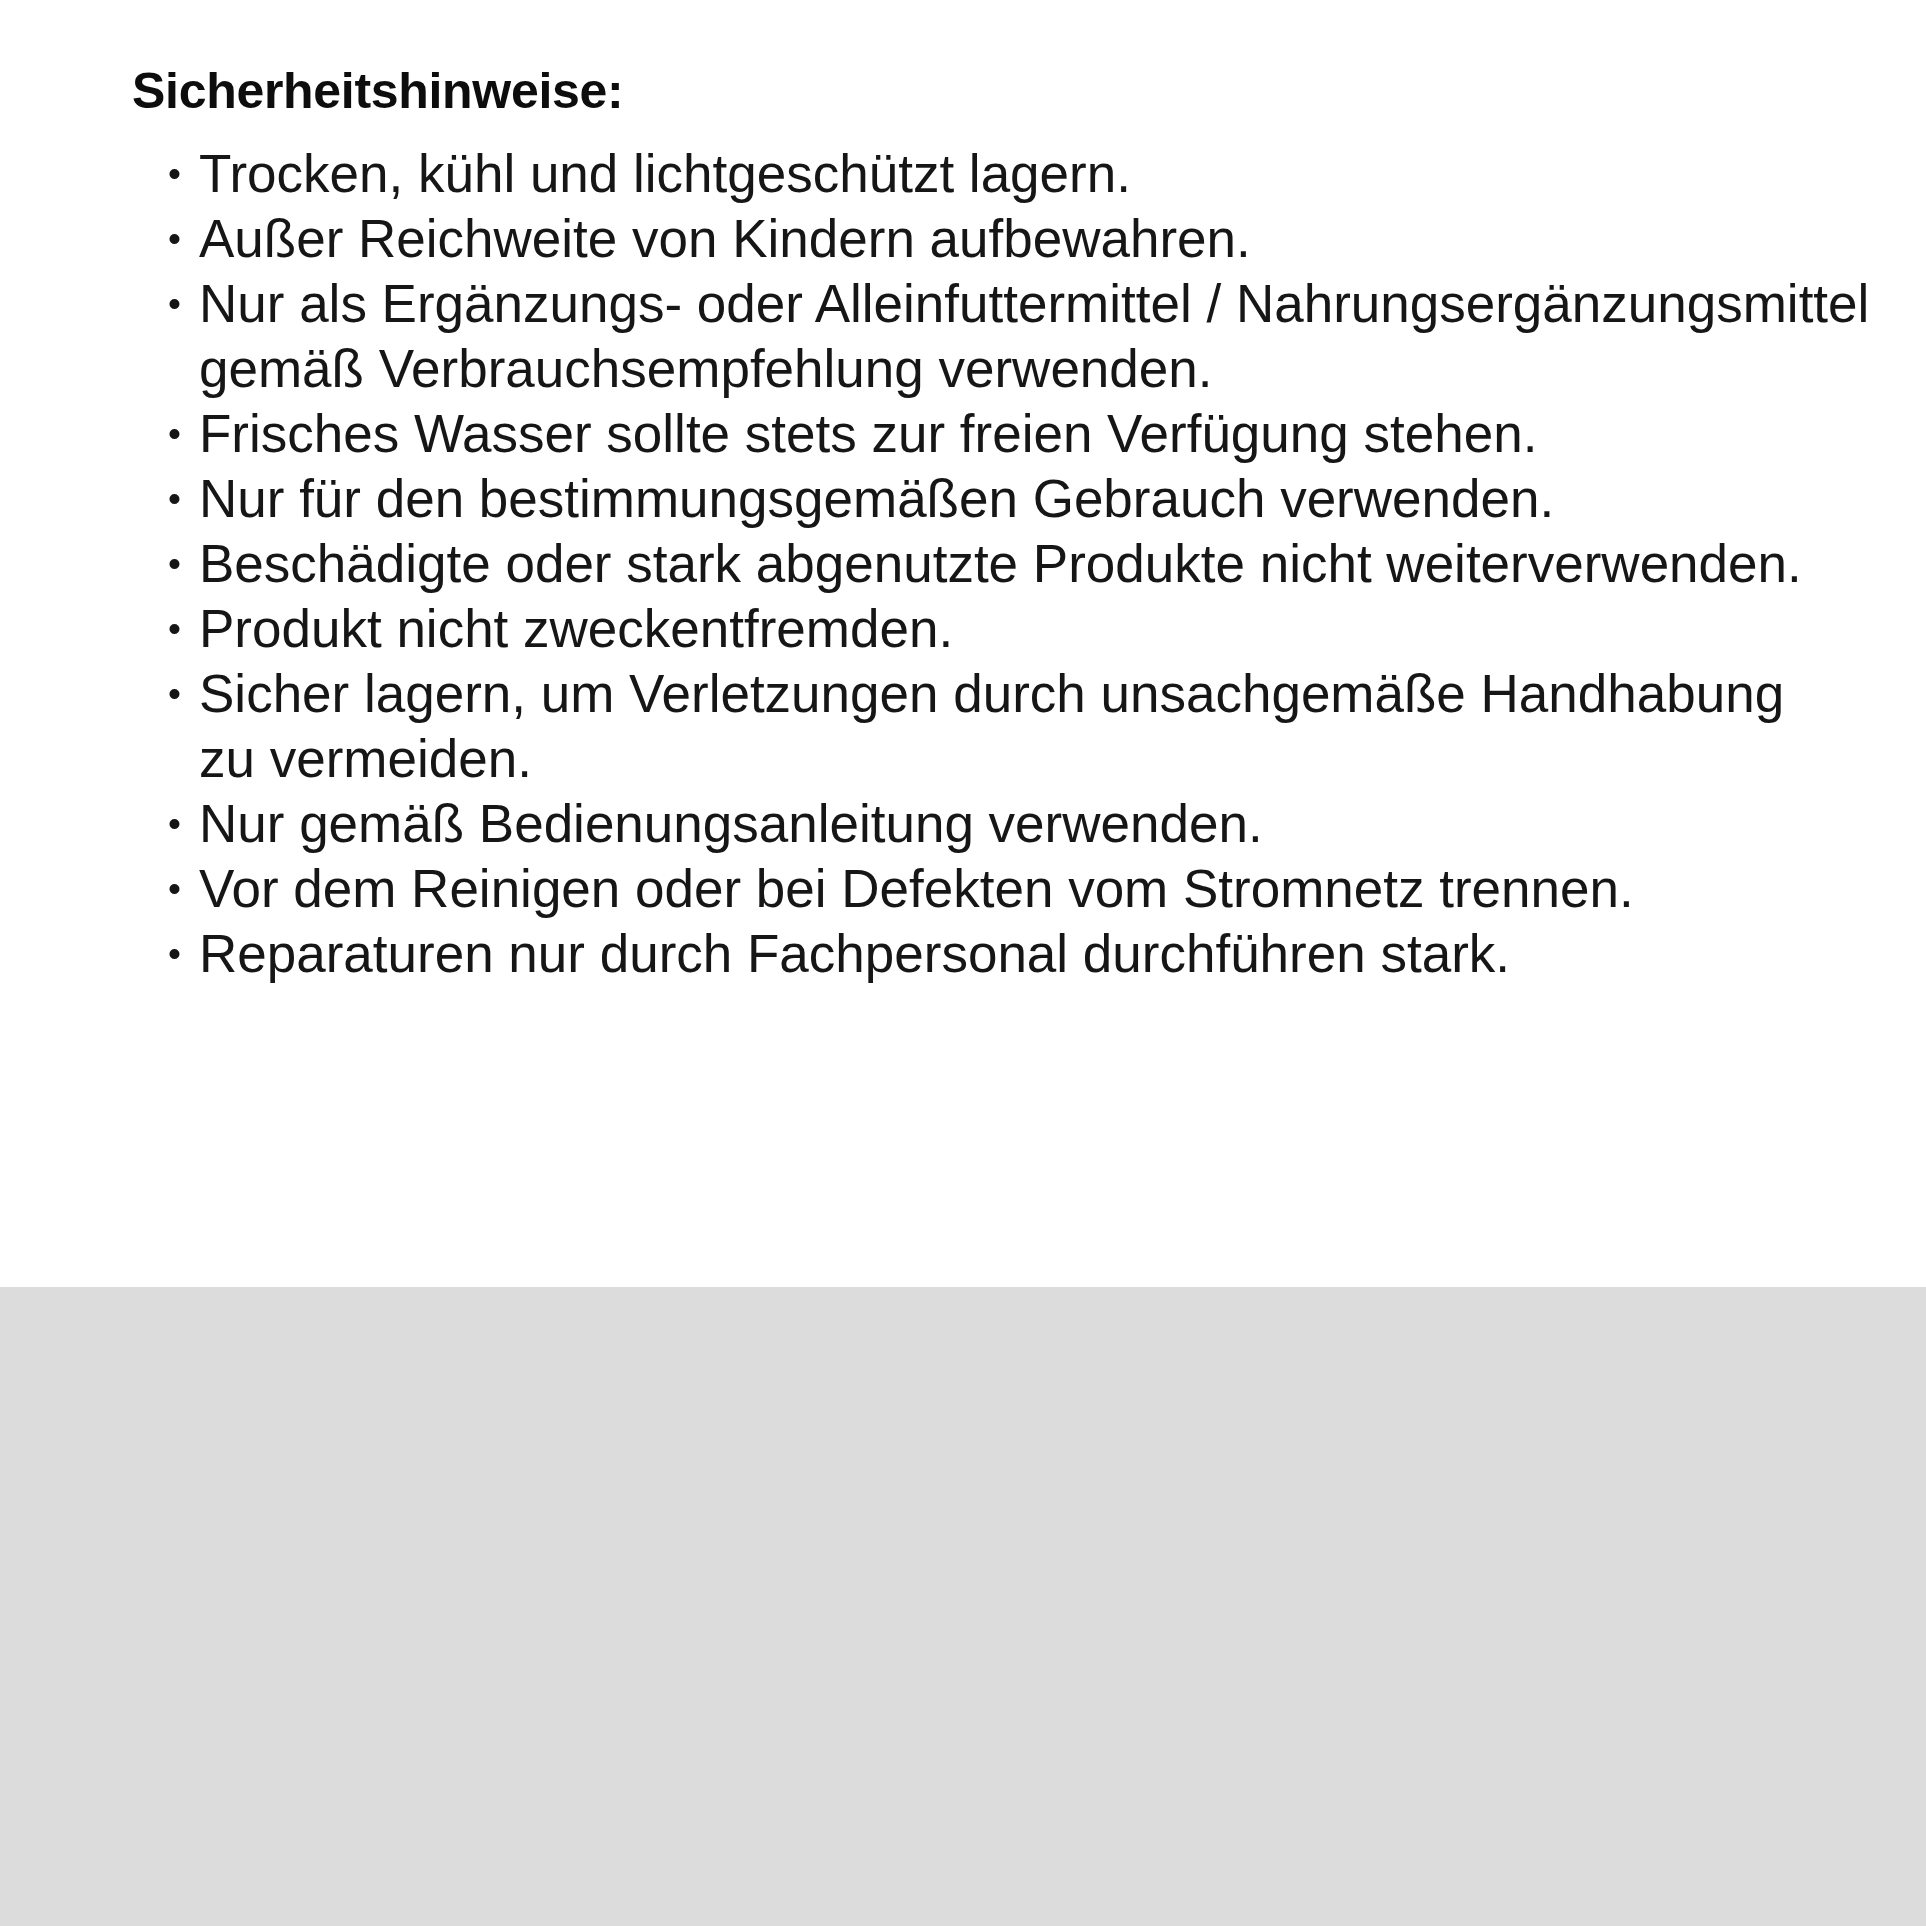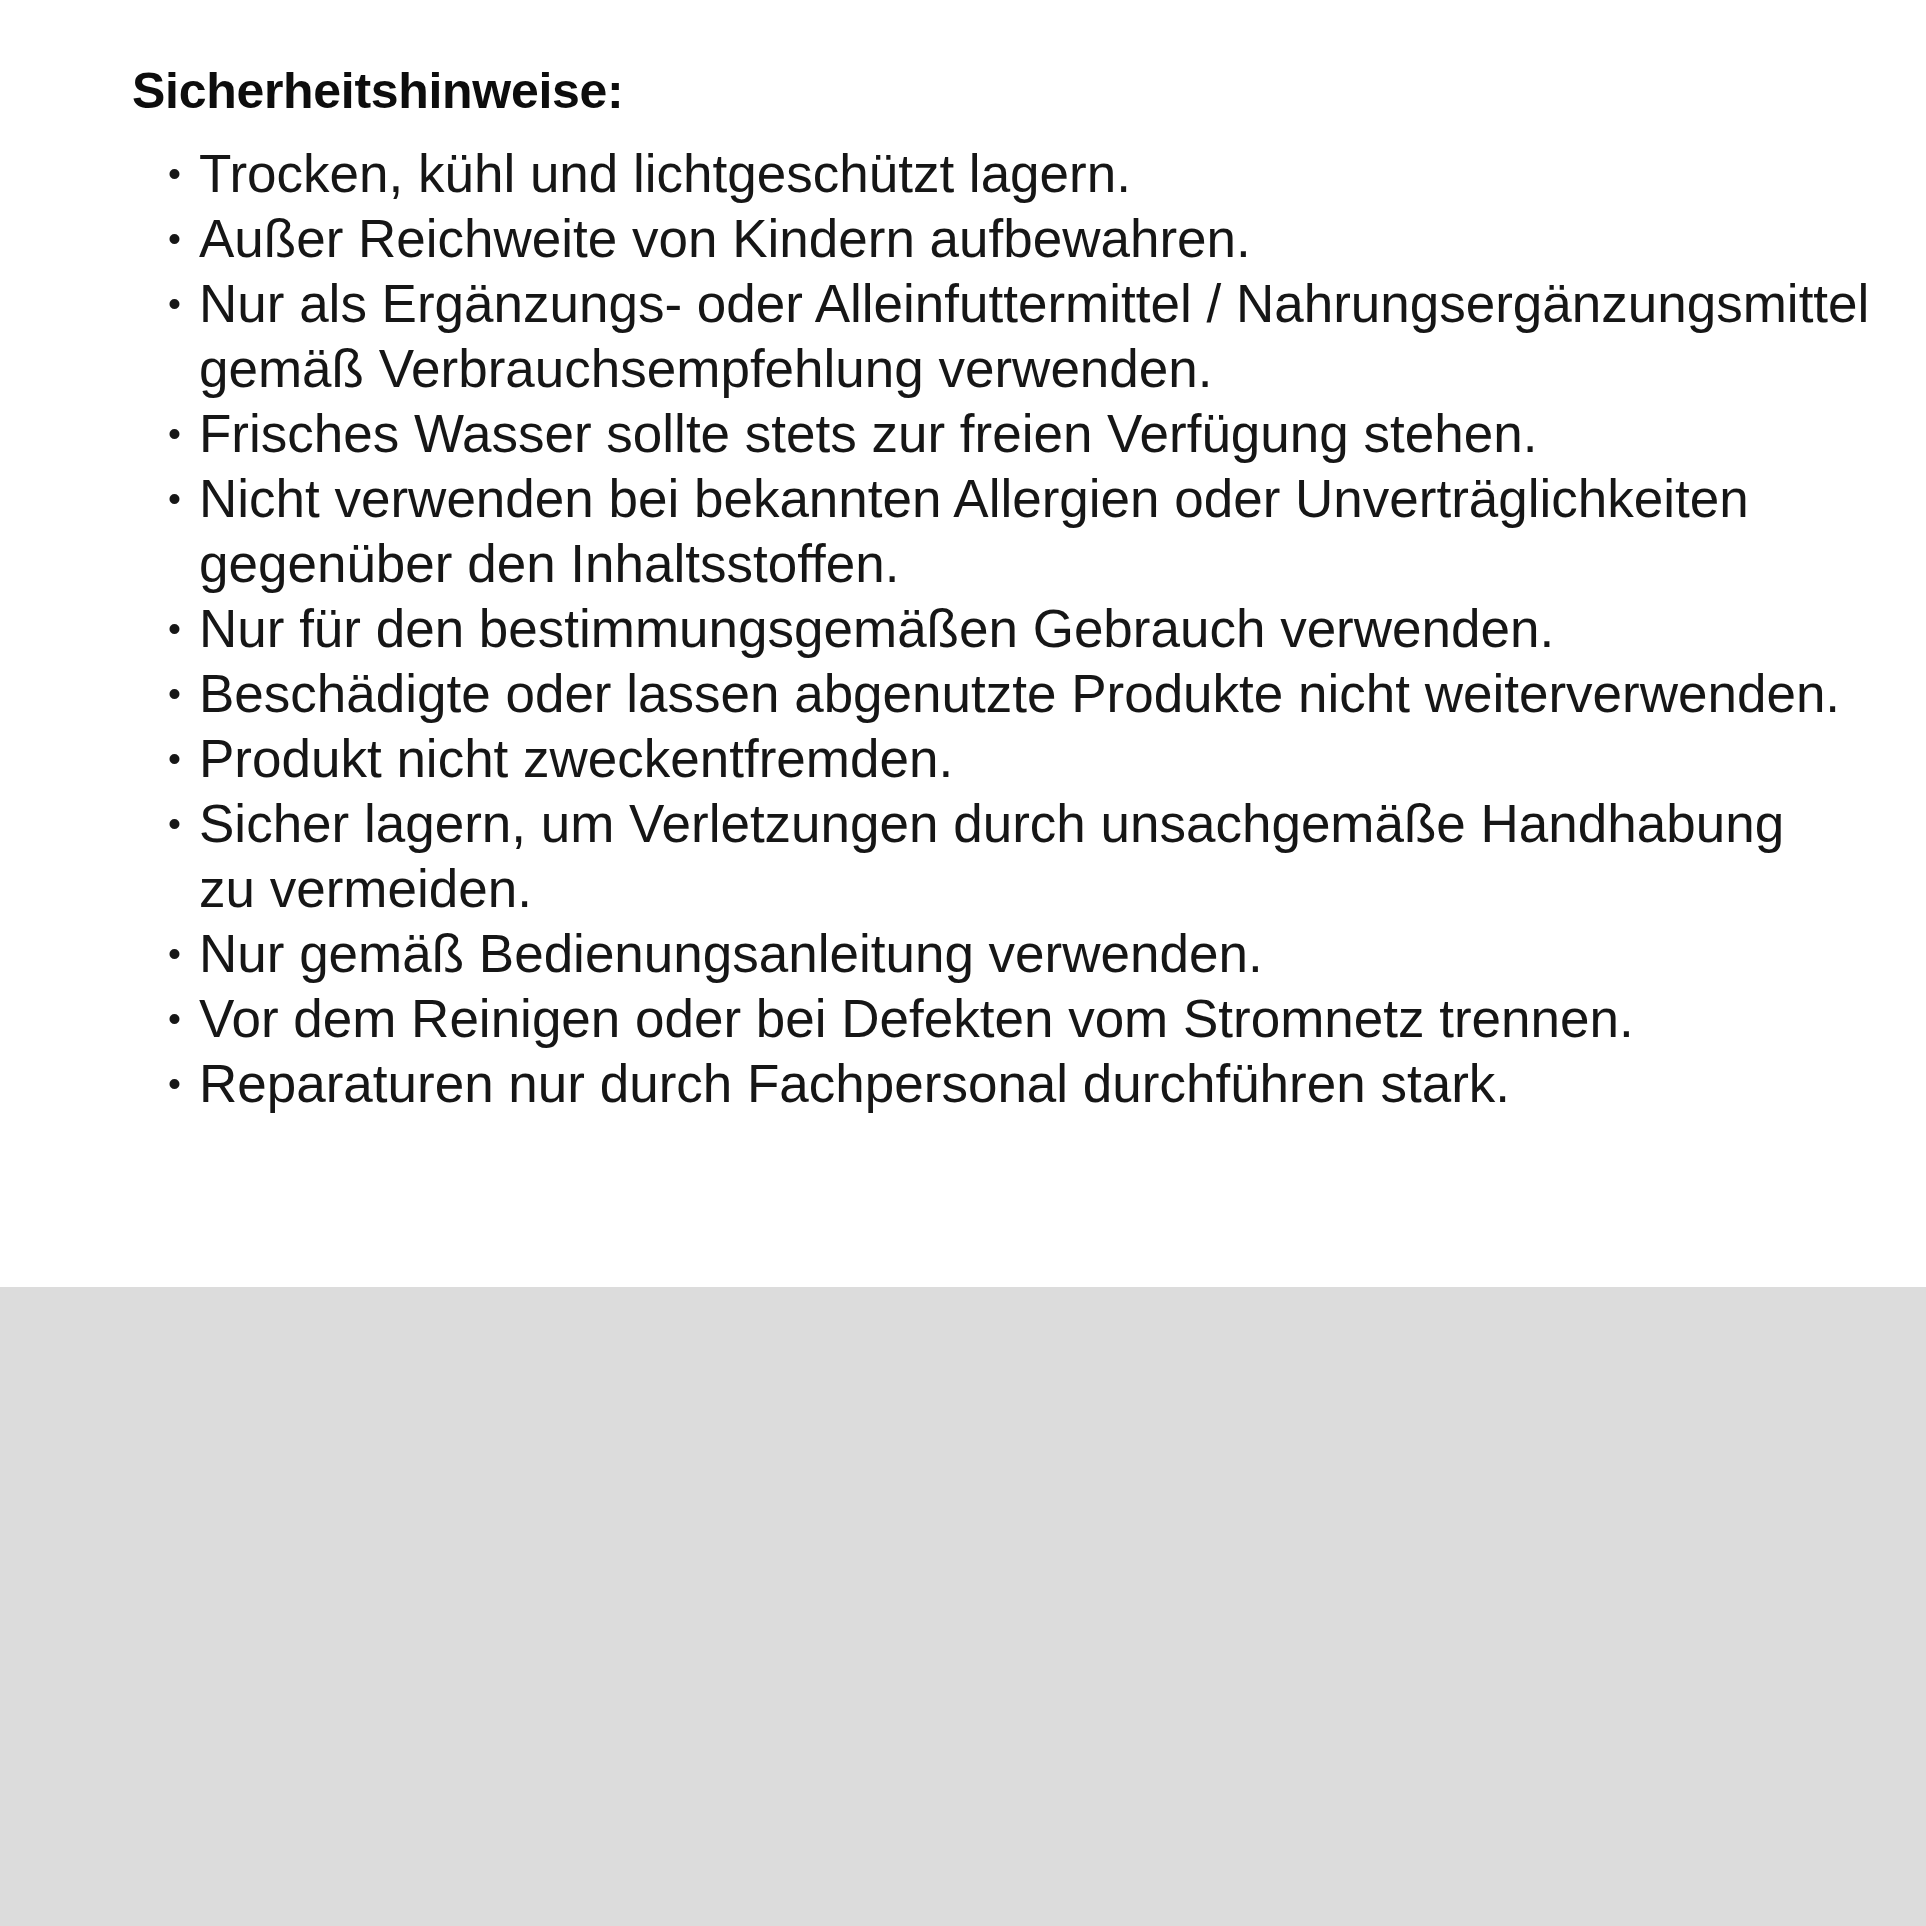--- a/index.html
+++ b/index.html
@@ -79,24 +79,22 @@
 
 <div class="white-section">
   <h1 class="de-heading">Sicherheitshinweise:</h1>
 
   <ul class="blist de-list">
     <li><span class="dot"></span><span class="txt">Trocken, kühl und lichtgeschützt lagern.</span></li>
     <li><span class="dot"></span><span class="txt">Außer Reichweite von Kindern aufbewahren.</span></li>
     <li><span class="dot"></span><span class="txt">Nur als Ergänzungs- oder Alleinfuttermittel / Nahrungsergänzungsmittel
 gemäß Verbrauchsempfehlung verwenden.</span></li>
     <li><span class="dot"></span><span class="txt">Frisches Wasser sollte stets zur freien Verfügung stehen.</span></li>
-    <li><span class="dot"></span><span class="txt">Nicht verwenden bei bekannten Allergien oder Unverträglichkeiten
-gegenüber den Inhaltsstoffen.</span></li>
     <li><span class="dot"></span><span class="txt">Nur für den bestimmungsgemäßen Gebrauch verwenden.</span></li>
-    <li><span class="dot"></span><span class="txt">Beschädigte oder lassen abgenutzte Produkte nicht weiterverwenden.</span></li>
+    <li><span class="dot"></span><span class="txt">Beschädigte oder stark abgenutzte Produkte nicht weiterverwenden.</span></li>
     <li><span class="dot"></span><span class="txt">Produkt nicht zweckentfremden.</span></li>
     <li><span class="dot"></span><span class="txt">Sicher lagern, um Verletzungen durch unsachgemäße Handhabung
 zu vermeiden.</span></li>
     <li><span class="dot"></span><span class="txt">Nur gemäß Bedienungsanleitung verwenden.</span></li>
     <li><span class="dot"></span><span class="txt">Vor dem Reinigen oder bei Defekten vom Stromnetz trennen.</span></li>
     <li><span class="dot"></span><span class="txt">Reparaturen nur durch Fachpersonal durchführen stark.</span></li>
   </ul>
 </div>
 
 <div class="gray-section">

